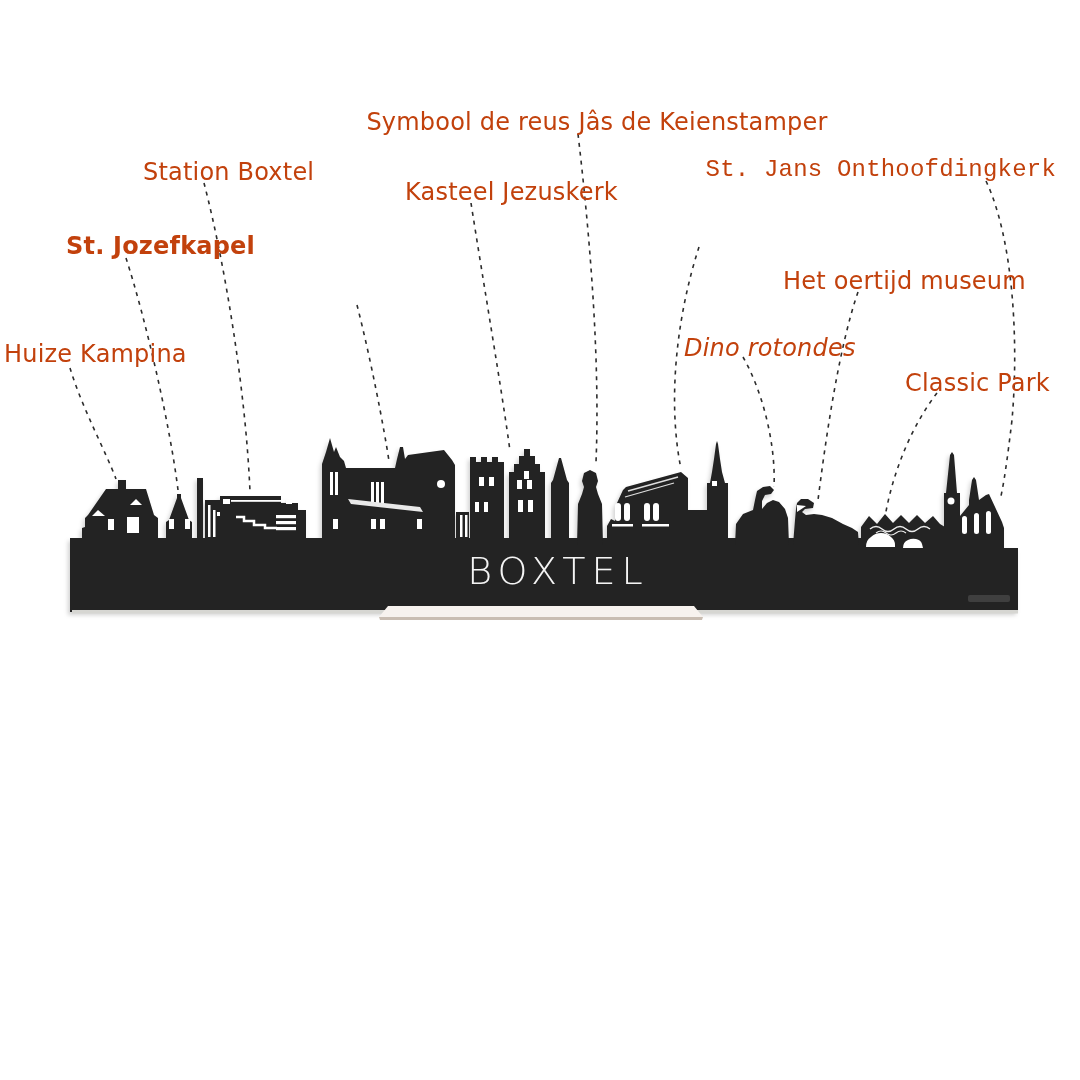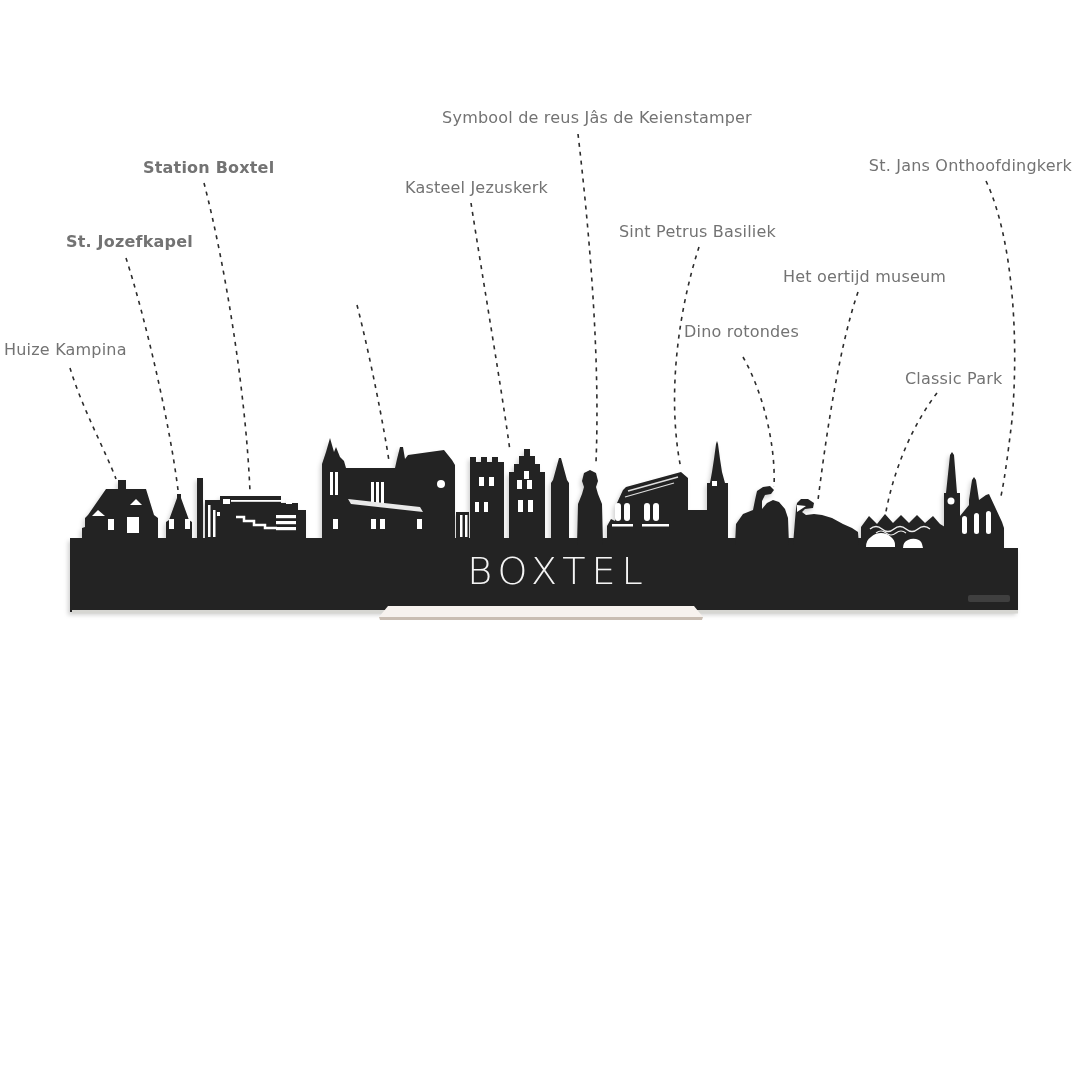--- a/index.html
+++ b/index.html
@@ -6,23 +6,23 @@
   #stage{
     position:relative;
     width:1080px;height:1080px;
     background:#ffffff;
     overflow:hidden;
     font-family:"DejaVu Sans","Liberation Sans",sans-serif;
   }
   #skyline-svg{position:absolute;left:0;top:0;width:1080px;height:1080px;}
   .label{
     position:absolute;
-    font-size:16px;
+    font-size:24px;
     letter-spacing:0.2px;
-    color:#737373;
+    color:#c2410c;
     white-space:nowrap;
   }
   .label.centered{transform:translateX(-50%);}
   .shadowed{filter:drop-shadow(-2px 3px 2px rgba(0,0,0,0.18));}
   #city-text{
     font-family:"DejaVu Sans","Liberation Sans",sans-serif;
     font-weight:300;
     letter-spacing:6px;
   }
 </style>
@@ -160,23 +160,22 @@
       <path d="M578 134 C591 245 600 365 596 462"></path>
       <path d="M699 247 C677 315 667 400 681 469"></path>
       <path d="M743 357 C763 392 776 445 774 487"></path>
       <path d="M858 292 C838 350 825 445 818 500"></path>
       <path d="M937 393 C913 424 893 470 885 517"></path>
       <path d="M986 181 C1013 238 1019 340 1012 420 C1007 462 1004 482 1001 496"></path>
     </g>
   </svg>
 
   <div class="label centered" style="left:597px; top:108px;">Symbool de reus Jâs de Keienstamper</div>
-  <div class="label" style="left:143px; top:158px;font-weight:bold;">Station Boxtel</div>
-  <div class="label" style="right:8px; top:156px;">St. Jans Onthoofdingkerk</div>
+  <div class="label" style="left:143px; top:158px;">Station Boxtel</div>
+  <div class="label" style="right:24px; top:156px;font-family:Liberation Mono, monospace;">St. Jans Onthoofdingkerk</div>
   <div class="label" style="left:405px; top:178px;">Kasteel Jezuskerk</div>
   <div class="label" style="left:66px; top:232px;font-weight:bold;">St. Jozefkapel</div>
-  <div class="label" style="left:619px; top:222px;">Sint Petrus Basiliek</div>
   <div class="label" style="left:783px; top:267px;text-align:right;">Het oertijd museum</div>
-  <div class="label" style="left:684px; top:322px;">Dino rotondes</div>
+  <div class="label" style="left:684px; top:334px;font-style:italic;">Dino rotondes</div>
   <div class="label" style="left:4px; top:340px;">Huize Kampina</div>
   <div class="label" style="left:894px; top:369px;margin-left:11px;">Classic Park</div>
 
 </div>
 
 </body></html>

